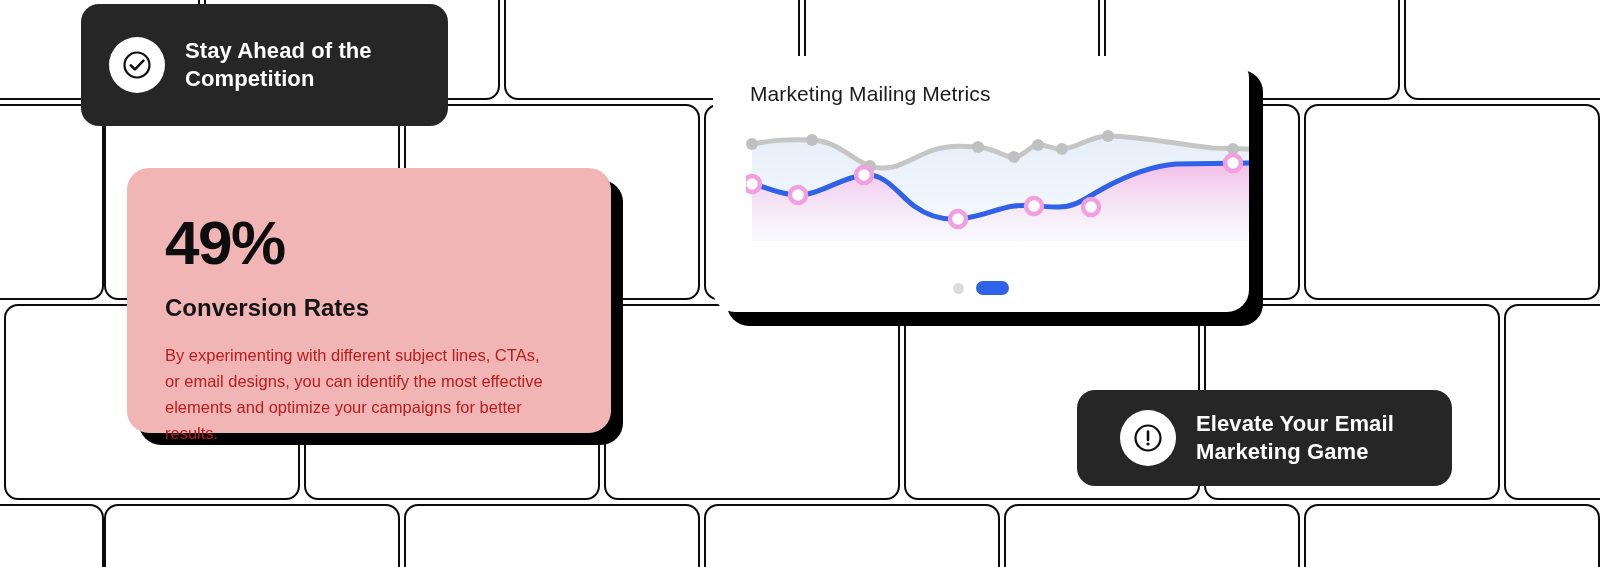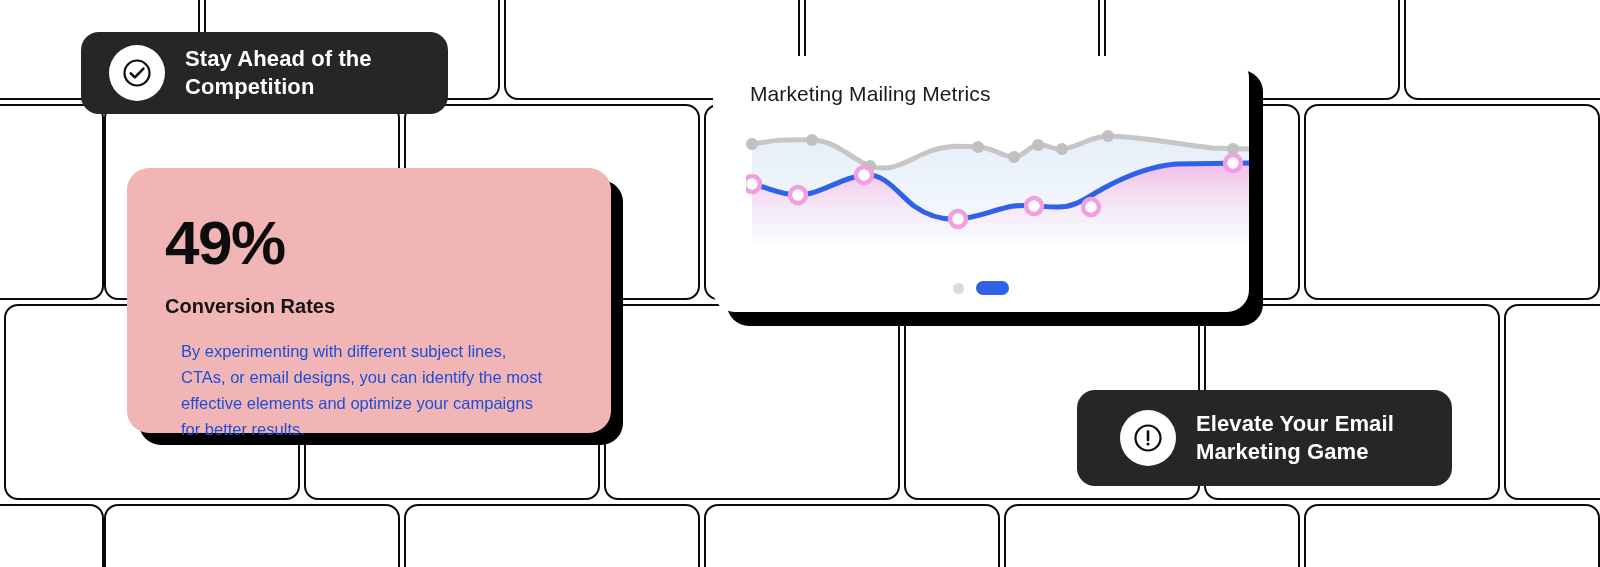--- a/index.html
+++ b/index.html
@@ -59,22 +59,21 @@
     font-size: 22px;
     font-weight: bold;
     line-height: 1.28;
     letter-spacing: 0.1px;
     white-space: pre-line;
   }
   #badge-top {
     left: 81px;
     top: 4px;
     width: 367px;
-    height: 82px;
-    margin-top: 28px;
+    height: 122px;
   }
   #badge-bottom {
     left: 1077px;
     top: 390px;
     width: 375px;
     height: 96px;
     padding-left: 43px;
   }
 
   
@@ -93,31 +92,31 @@
   }
   #stat-value {
     font-size: 62px;
     font-weight: bold;
     color: #0d0d0d;
     letter-spacing: -1.5px;
     line-height: 1;
     margin: 12px 0 22px 0;
   }
   #stat-label {
-    font-size: 20px;
+    font-size: 24px;
     font-weight: bold;
     color: #141414;
     line-height: 1;
     margin: 14px 0 22px 0;
   }
   #stat-desc {
     font-size: 16.5px;
-    color: #1d4ed8;
+    color: #b91c1c;
     line-height: 1.58;
-    margin: 16px;
+    margin: 0;
     max-width: 390px;
   }
 
   
   #chart-card {
     position: absolute;
     left: 713px;
     top: 56px;
     width: 536px;
     height: 256px;

